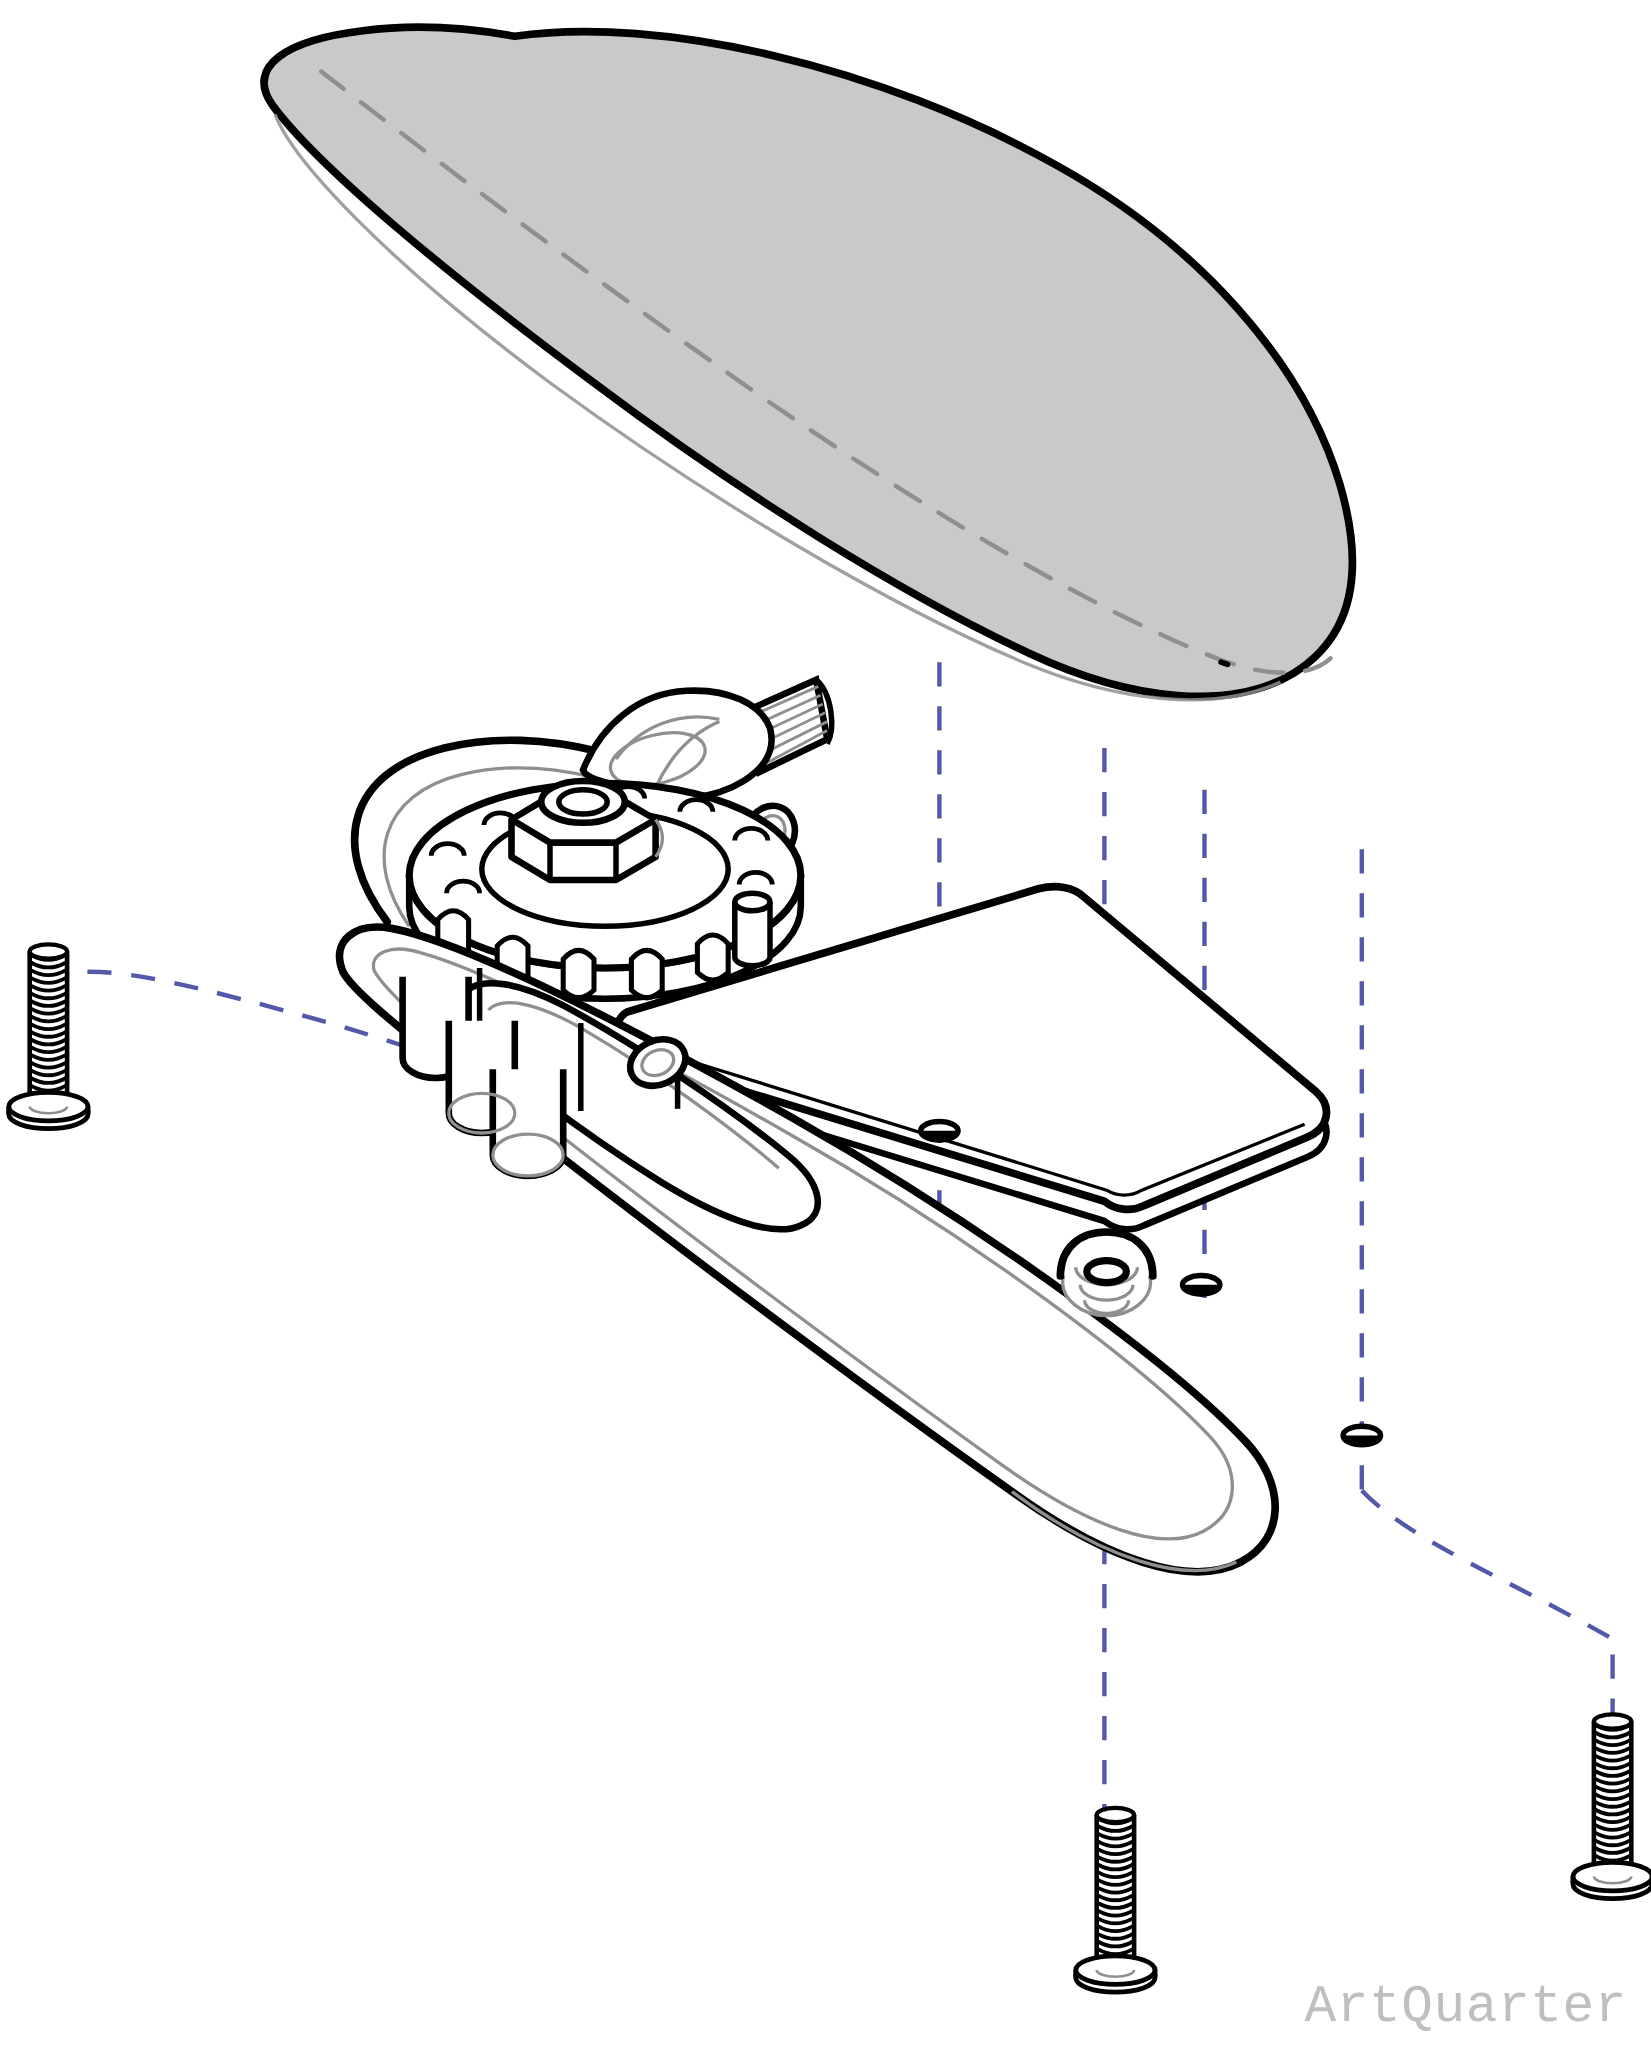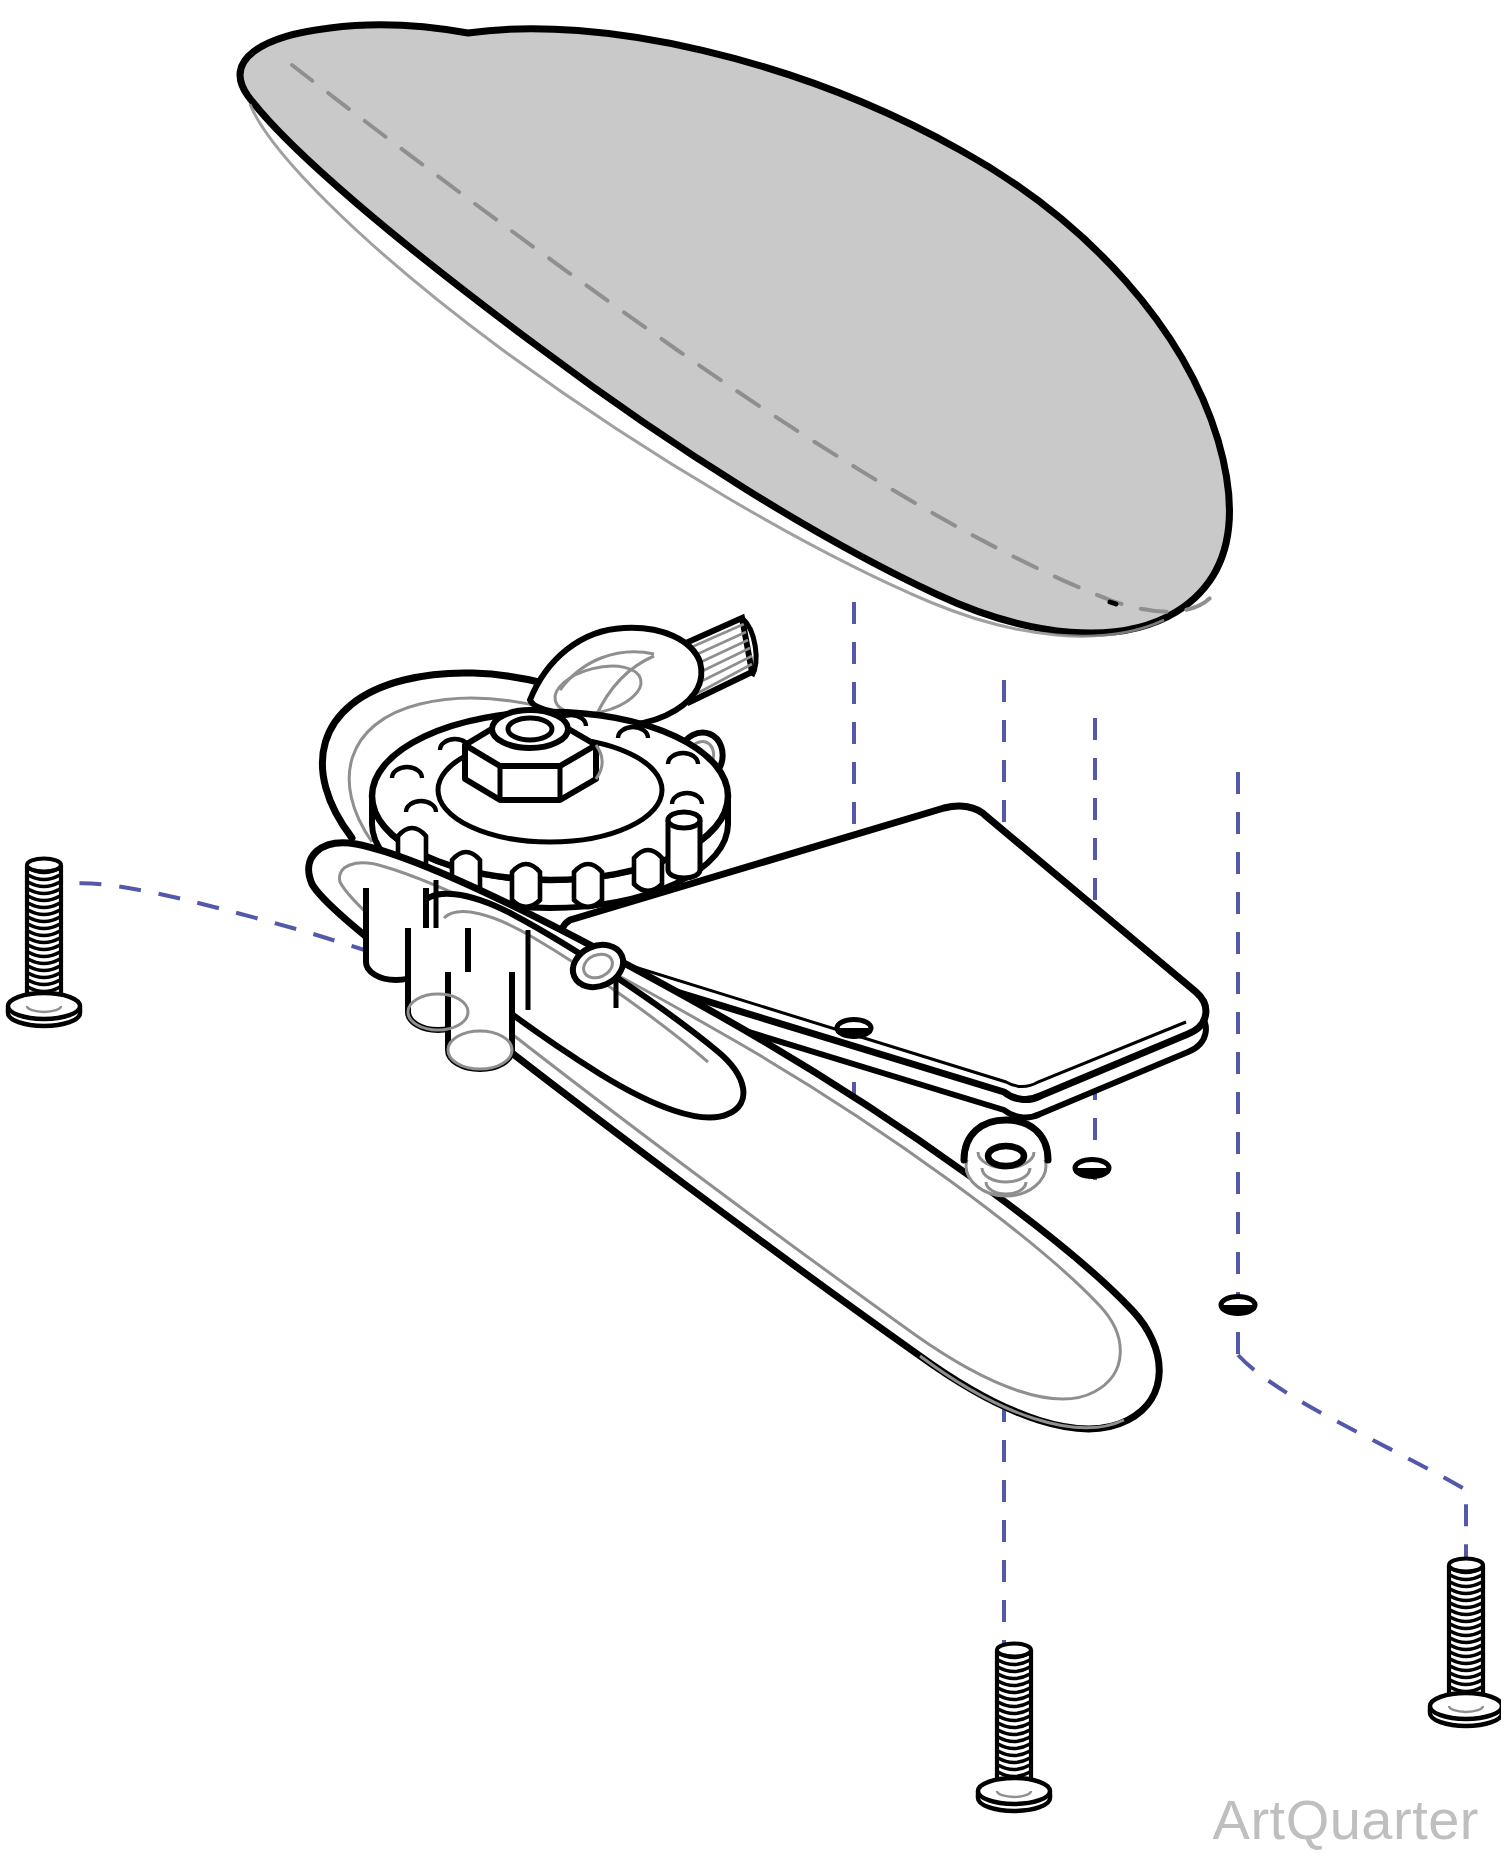--- a/index.html
+++ b/index.html
@@ -22,22 +22,22 @@
   }
   #diagram-svg {
     display: block;
     width: 1501px;
     height: 1870px;
   }
   .watermark {
     position: absolute;
     right: 22px;
     bottom: 18px;
-    font-family: Liberation Sans, sans-serif;
-    font-size: 56px;
+    font-family: Liberation Mono, monospace;
+    font-size: 48px;
     letter-spacing: 0.5px;
     color: #bfbfbf;
     user-select: none;
     white-space: nowrap;
   }
 </style>
 </head>
 <body style="background: rgb(255, 255, 255);">
 
 <div id="diagram-root">

